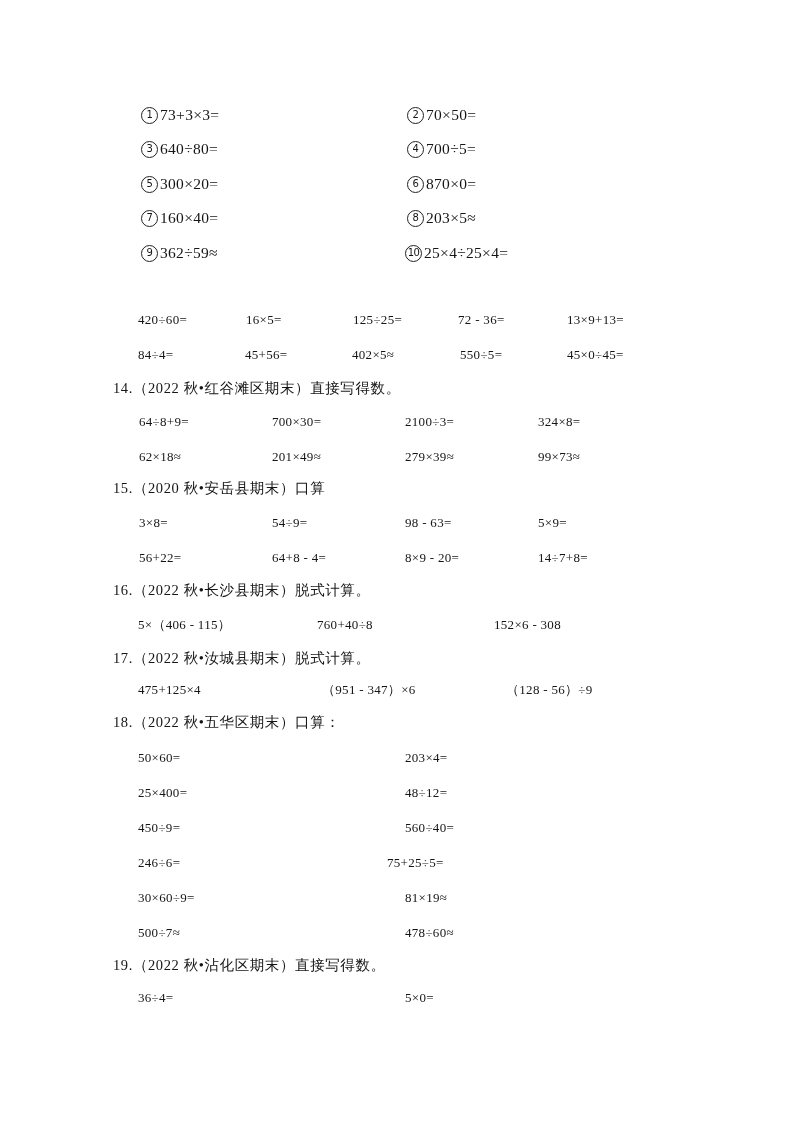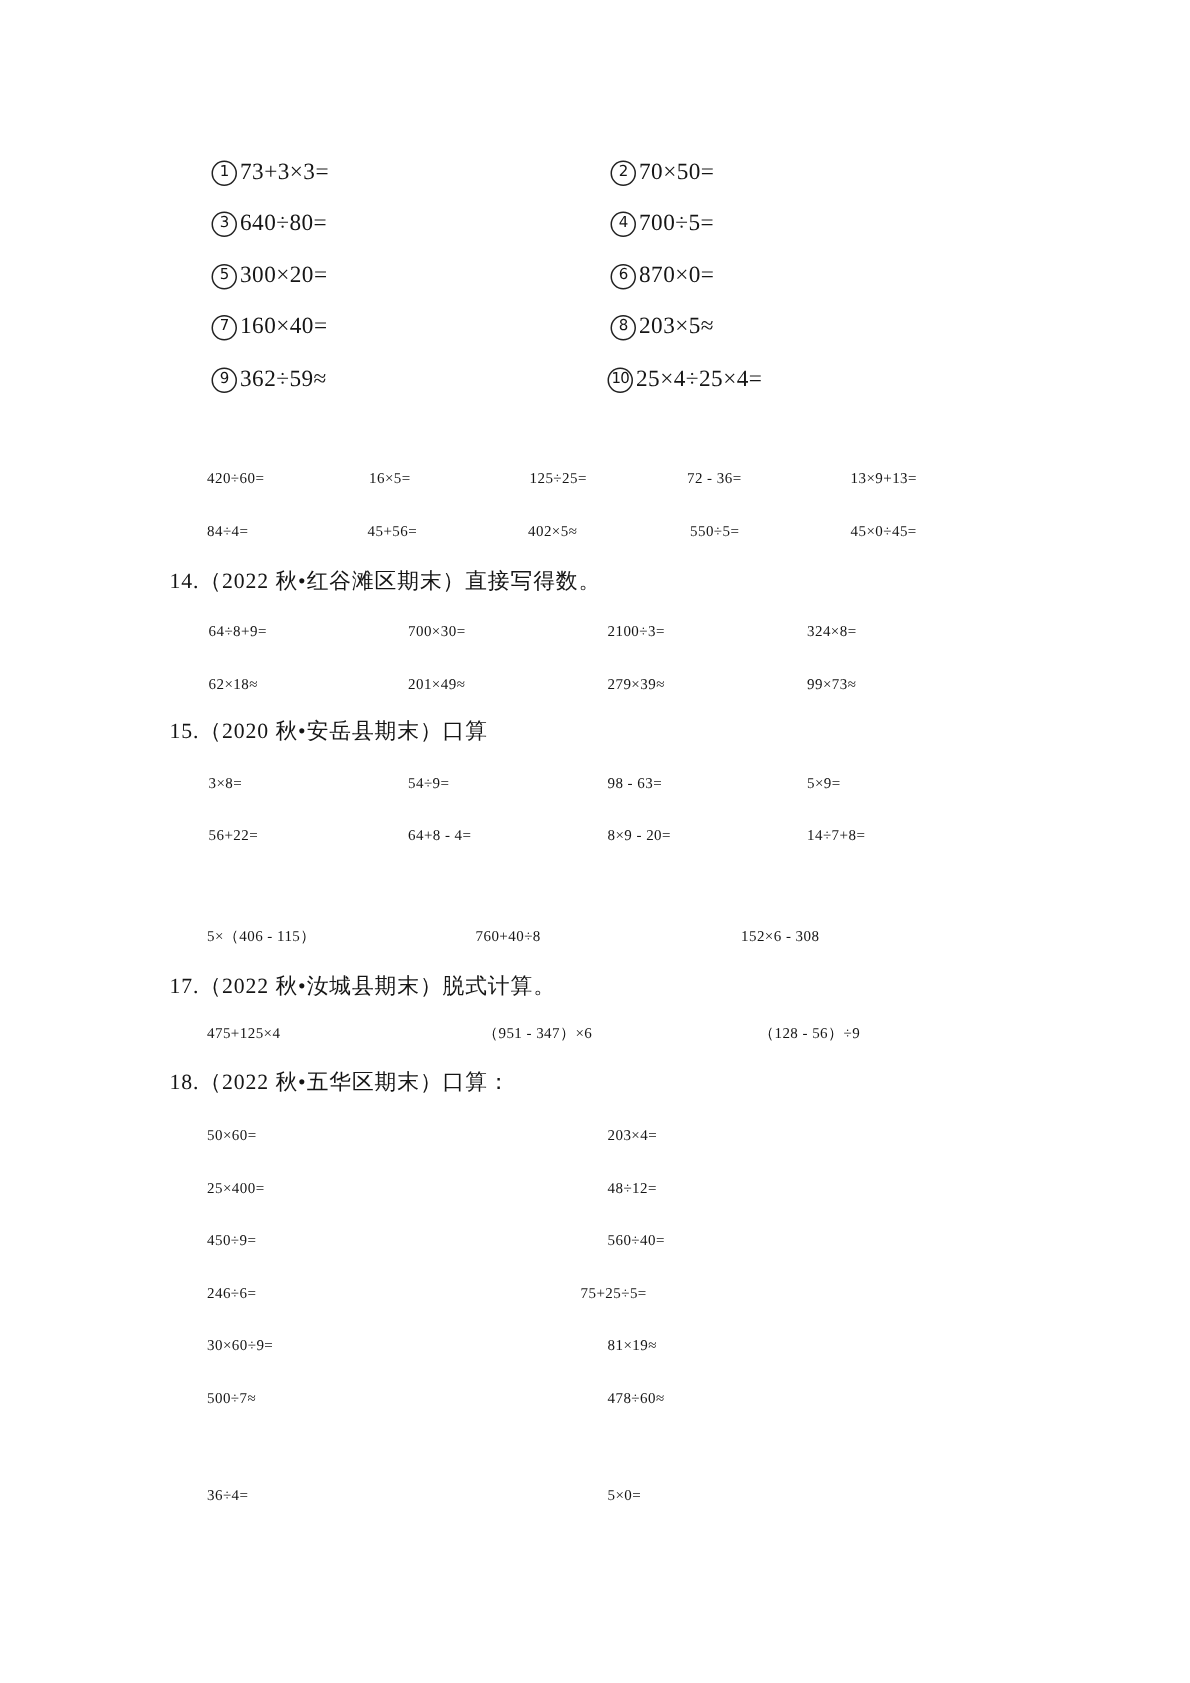--- a/index.html
+++ b/index.html
@@ -8,21 +8,21 @@
     width: 793px;
     height: 1122px;
     background: #ffffff;
     overflow: hidden;
     font-family: "Liberation Serif", "DejaVu Serif", serif;
     color: #151515;
   }
   .t {
     position: absolute;
     white-space: nowrap;
-    font-size: 10px;
+    font-size: 13px;
     line-height: 20px;
     letter-spacing: 0.3px;
   }
   .h {
     position: absolute;
     white-space: nowrap;
     font-size: 14.5px;
     line-height: 20px;
     letter-spacing: 0.6px;
   }
@@ -124,20 +124,21 @@
   <div class="h" style="top:478px;left:113px">15.（2020 秋•安岳县期末）口算</div>
   <div class="t" style="top:513px;left:139px">3×8=</div>
   <div class="t" style="top:513px;left:272px">54÷9=</div>
   <div class="t" style="top:513px;left:405px">98 - 63=</div>
   <div class="t" style="top:513px;left:538px">5×9=</div>
   <div class="t" style="top:548px;left:139px">56+22=</div>
   <div class="t" style="top:548px;left:272px">64+8 - 4=</div>
   <div class="t" style="top:548px;left:405px">8×9 - 20=</div>
   <div class="t" style="top:548px;left:538px">14÷7+8=</div>
 
+  <div class="h" style="top:580px;left:113px">16.（2022 秋•长沙县期末）脱式计算。</div>
   <div class="t" style="top:615px;left:138px">5×（406 - 115）</div>
   <div class="t" style="top:615px;left:317px">760+40÷8</div>
   <div class="t" style="top:615px;left:494px">152×6 - 308</div>
 
   <div class="h" style="top:648px;left:113px">17.（2022 秋•汝城县期末）脱式计算。</div>
   <div class="t" style="top:680px;left:138px">475+125×4</div>
   <div class="t" style="top:680px;left:322px">（951 - 347）×6</div>
   <div class="t" style="top:680px;left:506px">（128 - 56）÷9</div>
 
   <div class="h" style="top:712px;left:113px">18.（2022 秋•五华区期末）口算：</div>
@@ -147,16 +148,17 @@
   <div class="t" style="top:783px;left:405px">48÷12=</div>
   <div class="t" style="top:818px;left:138px">450÷9=</div>
   <div class="t" style="top:818px;left:405px">560÷40=</div>
   <div class="t" style="top:853px;left:138px">246÷6=</div>
   <div class="t" style="top:853px;left:387px">75+25÷5=</div>
   <div class="t" style="top:888px;left:138px">30×60÷9=</div>
   <div class="t" style="top:888px;left:405px">81×19≈</div>
   <div class="t" style="top:923px;left:138px">500÷7≈</div>
   <div class="t" style="top:923px;left:405px">478÷60≈</div>
 
+  <div class="h" style="top:955px;left:113px">19.（2022 秋•沾化区期末）直接写得数。</div>
   <div class="t" style="top:988px;left:138px">36÷4=</div>
   <div class="t" style="top:988px;left:405px">5×0=</div>
 
 </div>
 
 </body></html>

